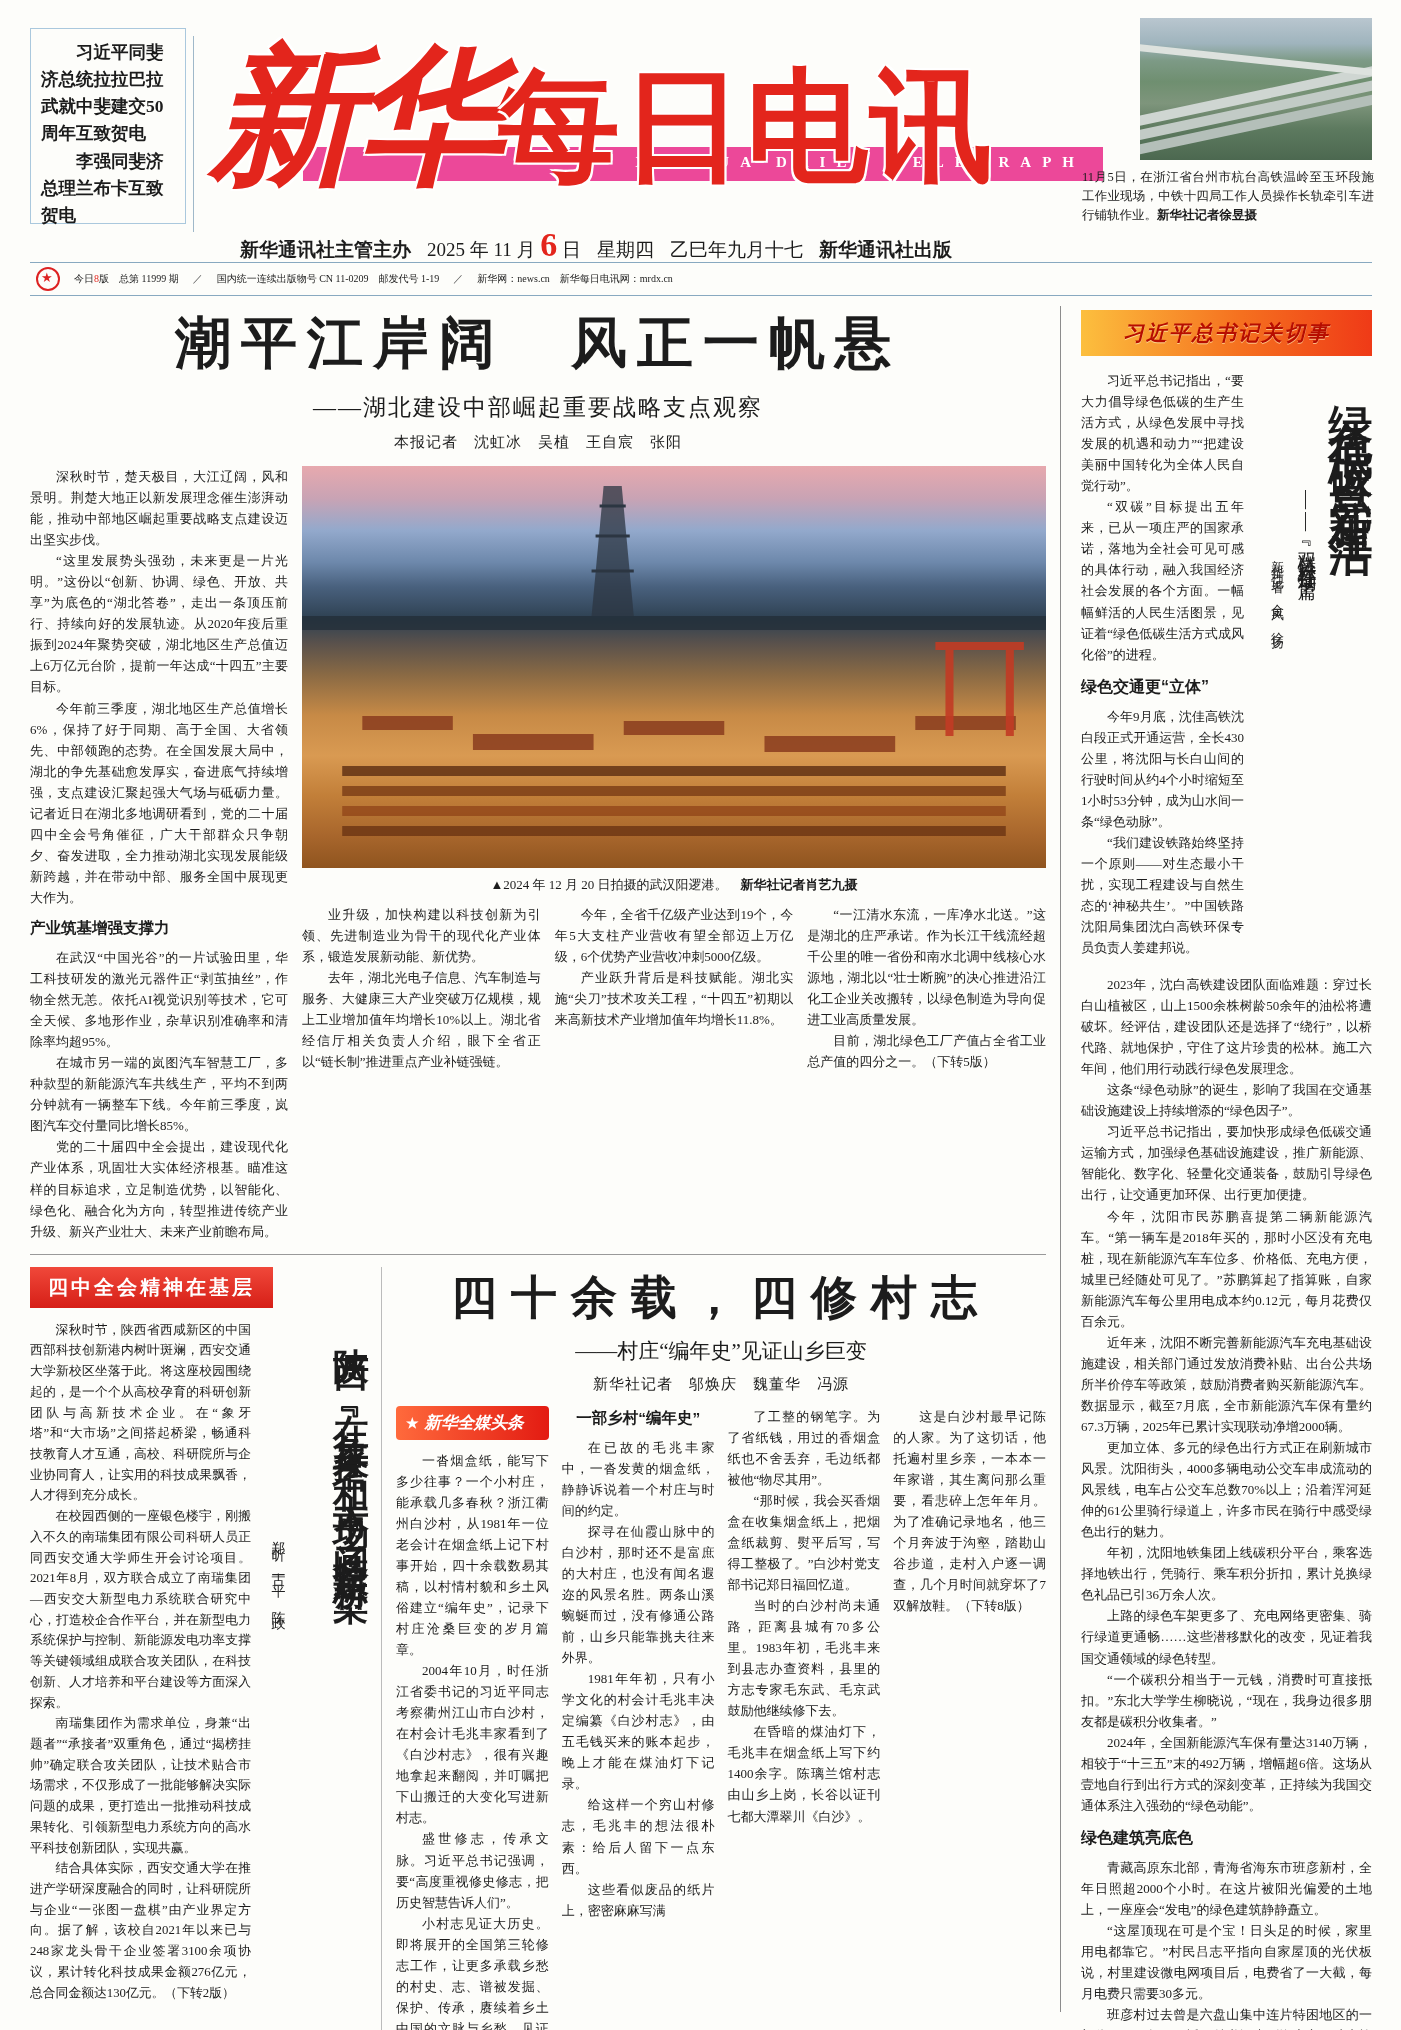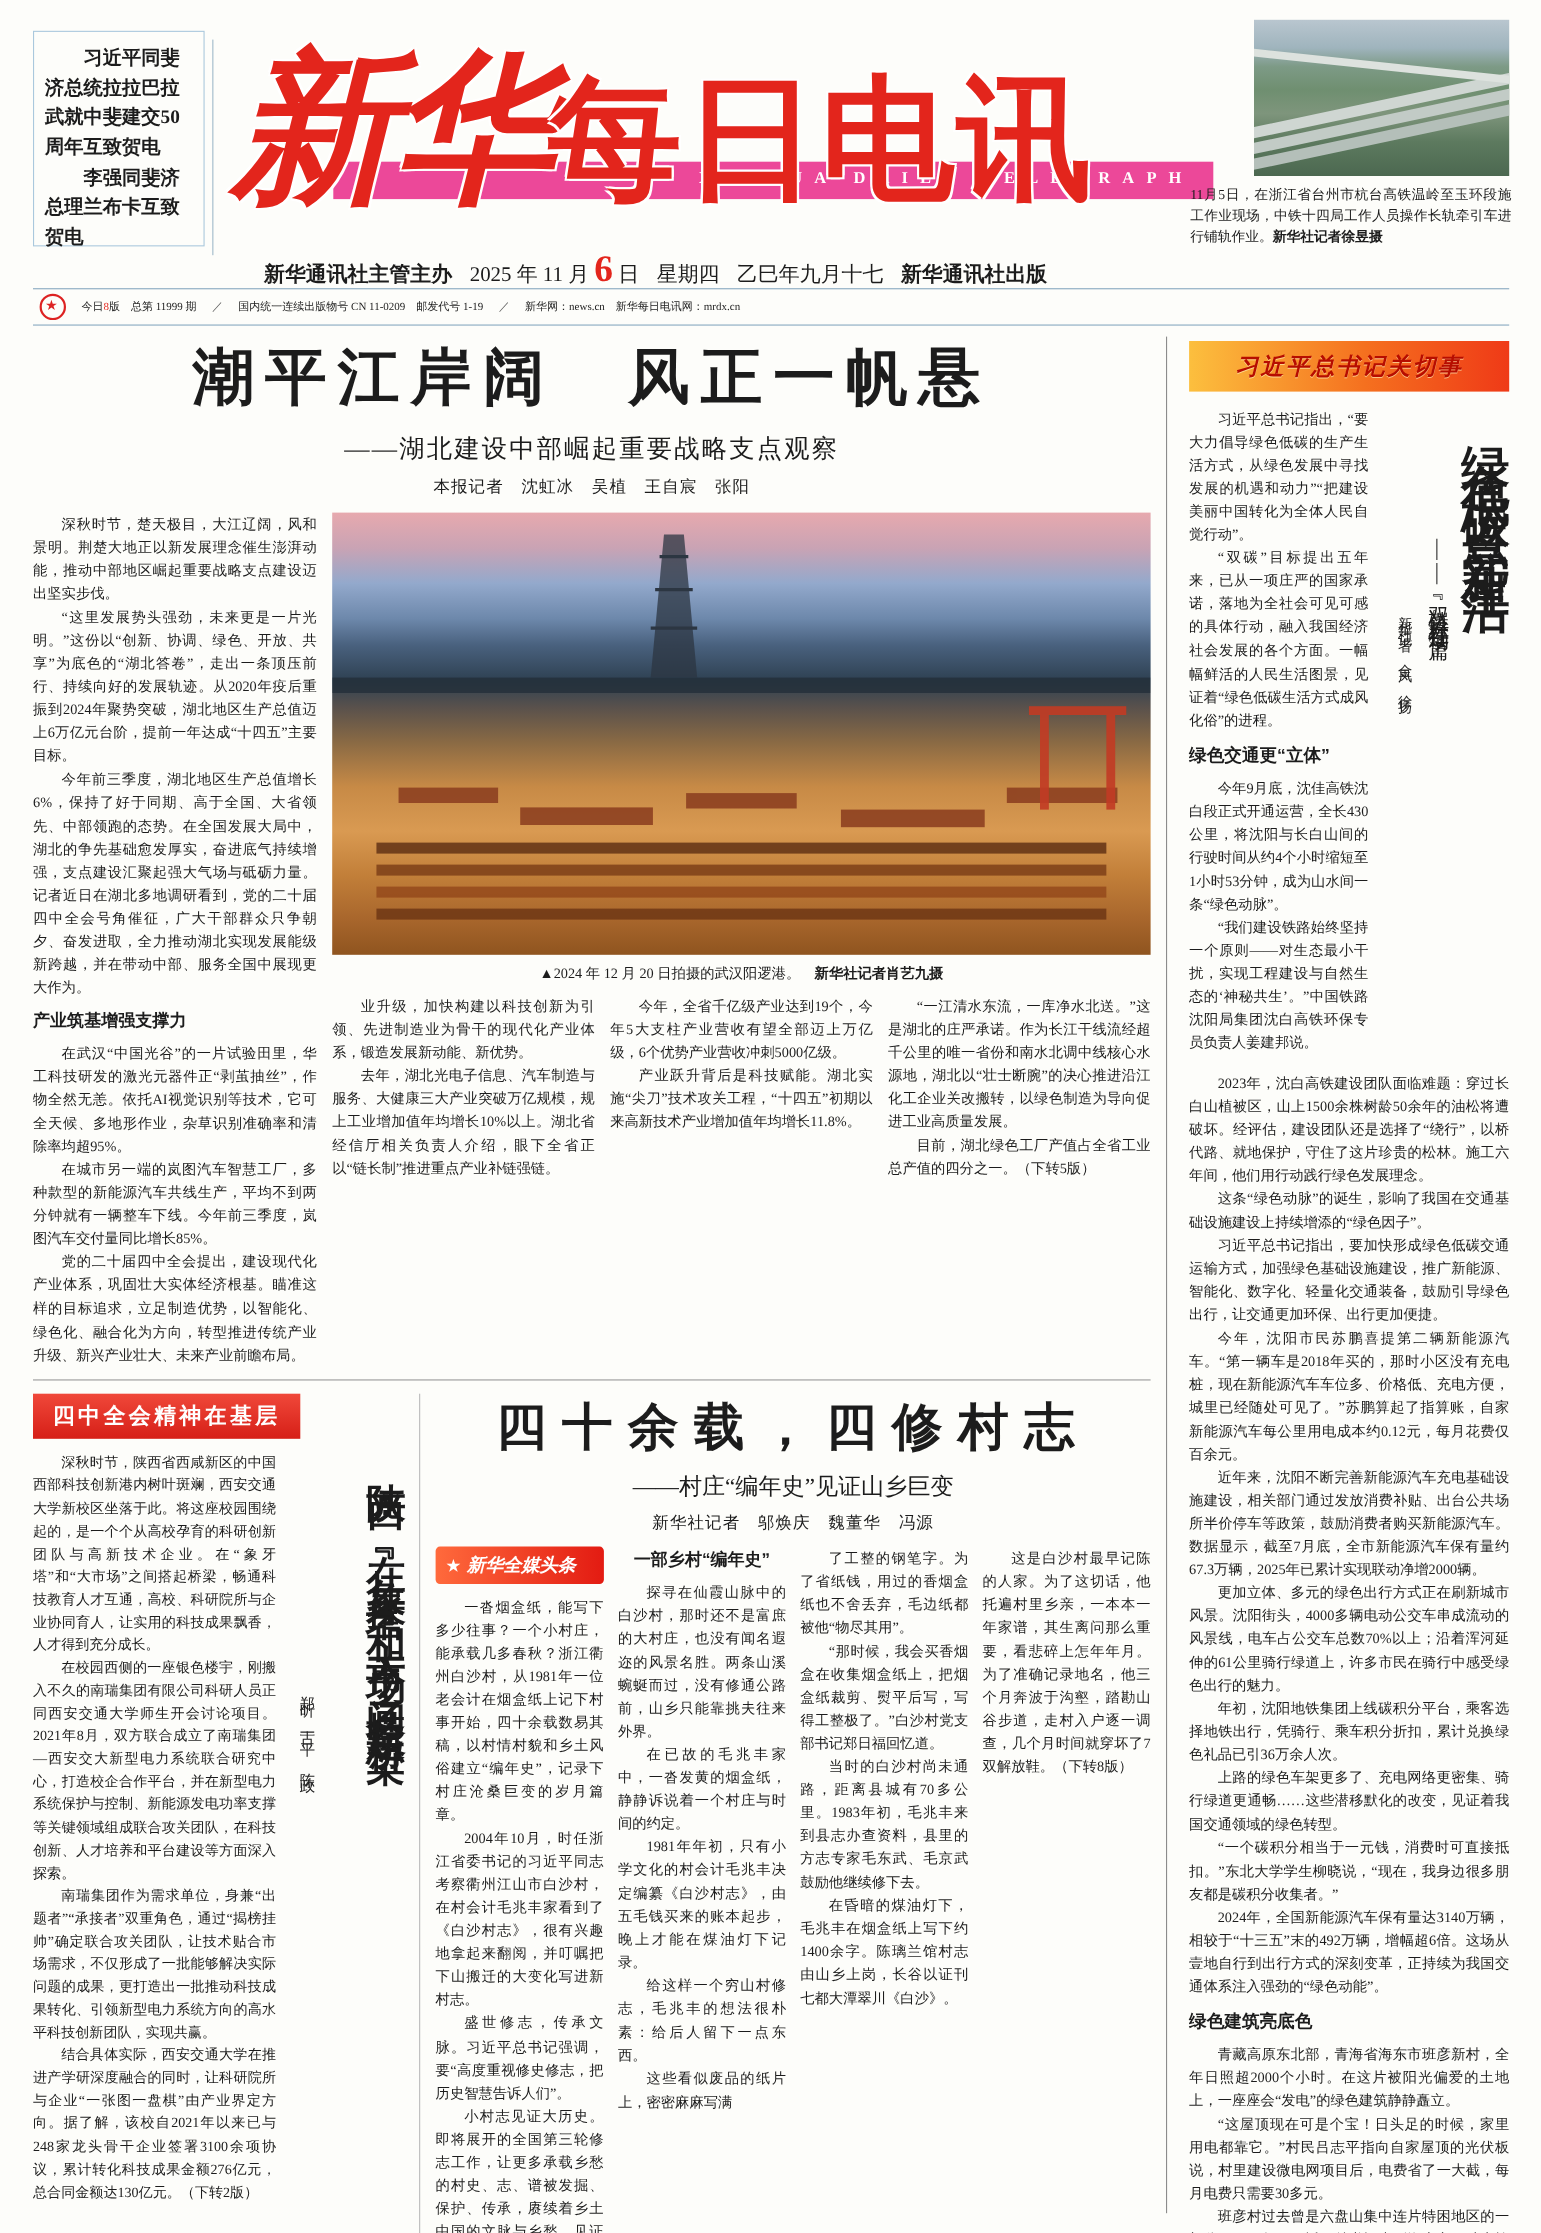--- a/index.html
+++ b/index.html
@@ -268,22 +268,22 @@
                 <div>
                     <p class="para">一沓烟盒纸，能写下多少往事？一个小村庄，能承载几多春秋？浙江衢州白沙村，从1981年一位老会计在烟盒纸上记下村事开始，四十余载数易其稿，以村情村貌和乡土风俗建立“编年史”，记录下村庄沧桑巨变的岁月篇章。</p>
                     <p class="para">2004年10月，时任浙江省委书记的习近平同志考察衢州江山市白沙村，在村会计毛兆丰家看到了《白沙村志》，很有兴趣地拿起来翻阅，并叮嘱把下山搬迁的大变化写进新村志。</p>
                     <p class="para">盛世修志，传承文脉。习近平总书记强调，要“高度重视修史修志，把历史智慧告诉人们”。</p>
                     <p class="para">小村志见证大历史。即将展开的全国第三轮修志工作，让更多承载乡愁的村史、志、谱被发掘、保护、传承，赓续着乡土中国的文脉与乡愁，见证着新时代的山乡巨变。</p>
                   </div>
               </div>
               <div class="col">
                 <div class="col-header">一部乡村“编年史”</div>
                 <div>
+                    <p class="para">在已故的毛兆丰家中，一沓发黄的烟盒纸，静静诉说着一个村庄与时间的约定。</p>
                     <p class="para">探寻在仙霞山脉中的白沙村，那时还不是富庶的大村庄，也没有闻名遐迩的风景名胜。两条山溪蜿蜒而过，没有修通公路前，山乡只能靠挑夫往来外界。</p>
-                    <p class="para">在已故的毛兆丰家中，一沓发黄的烟盒纸，静静诉说着一个村庄与时间的约定。</p>
                     <p class="para">1981年年初，只有小学文化的村会计毛兆丰决定编纂《白沙村志》，由五毛钱买来的账本起步，晚上才能在煤油灯下记录。</p>
                     <p class="para">给这样一个穷山村修志，毛兆丰的想法很朴素：给后人留下一点东西。</p>
                     <p class="para">这些看似废品的纸片上，密密麻麻写满</p>
                   </div>
               </div>
               <div class="col">
                   <p class="para">了工整的钢笔字。为了省纸钱，用过的香烟盒纸也不舍丢弃，毛边纸都被他“物尽其用”。</p>
                   <p class="para">“那时候，我会买香烟盒在收集烟盒纸上，把烟盒纸裁剪、熨平后写，写得工整极了。”白沙村党支部书记郑日福回忆道。</p>
                   <p class="para">当时的白沙村尚未通路，距离县城有70多公里。1983年初，毛兆丰来到县志办查资料，县里的方志专家毛东武、毛京武鼓励他继续修下去。</p>
                   <p class="para">在昏暗的煤油灯下，毛兆丰在烟盒纸上写下约1400余字。陈璃兰馆村志由山乡上岗，长谷以证刊七都大潭翠川《白沙》。</p>

